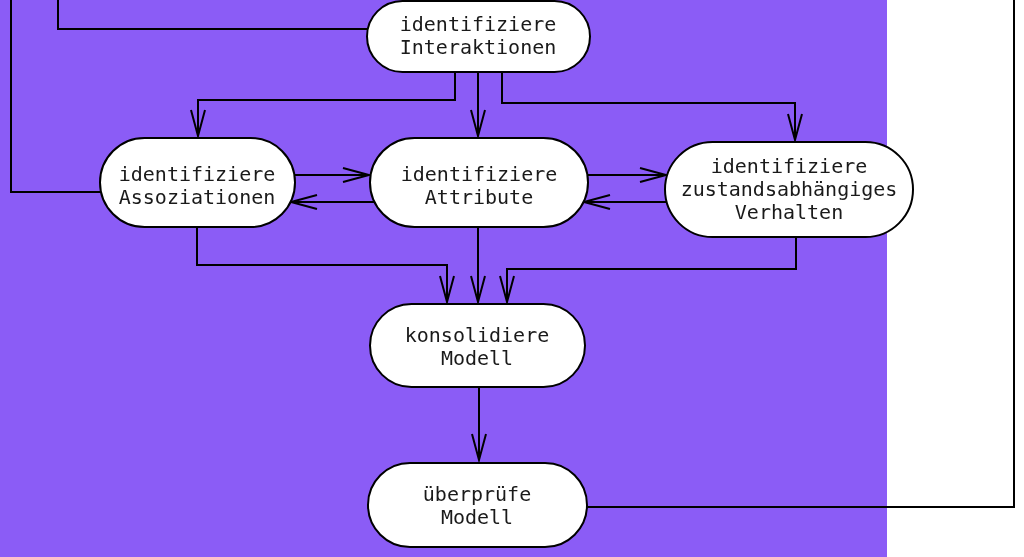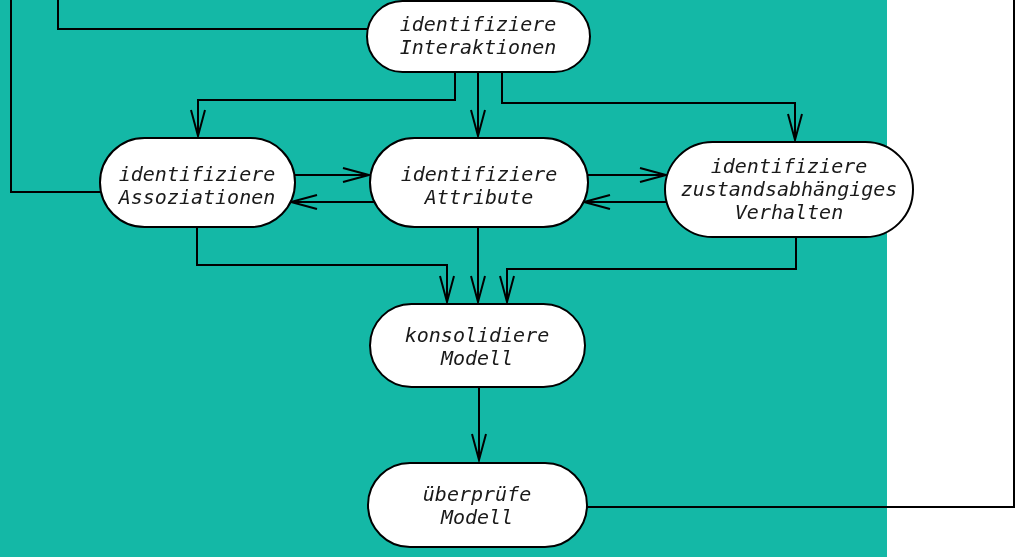--- a/index.html
+++ b/index.html
@@ -6,22 +6,21 @@
     margin: 0;
     padding: 0;
     background: #ffffff;
     width: 1024px;
     height: 557px;
     overflow: hidden;
   }
   .canvas-wrap {
     width: 887px;
     height: 557px;
-    background: #14b8a6;
-    font-style: italic;
+    background: #8b5cf6;
   }
   svg {
     display: block;
   }
   svg text {
     font-family: "DejaVu Sans Mono", "Liberation Mono", monospace;
     font-size: 20px;
     text-anchor: middle;
   }
   .node-shape {

